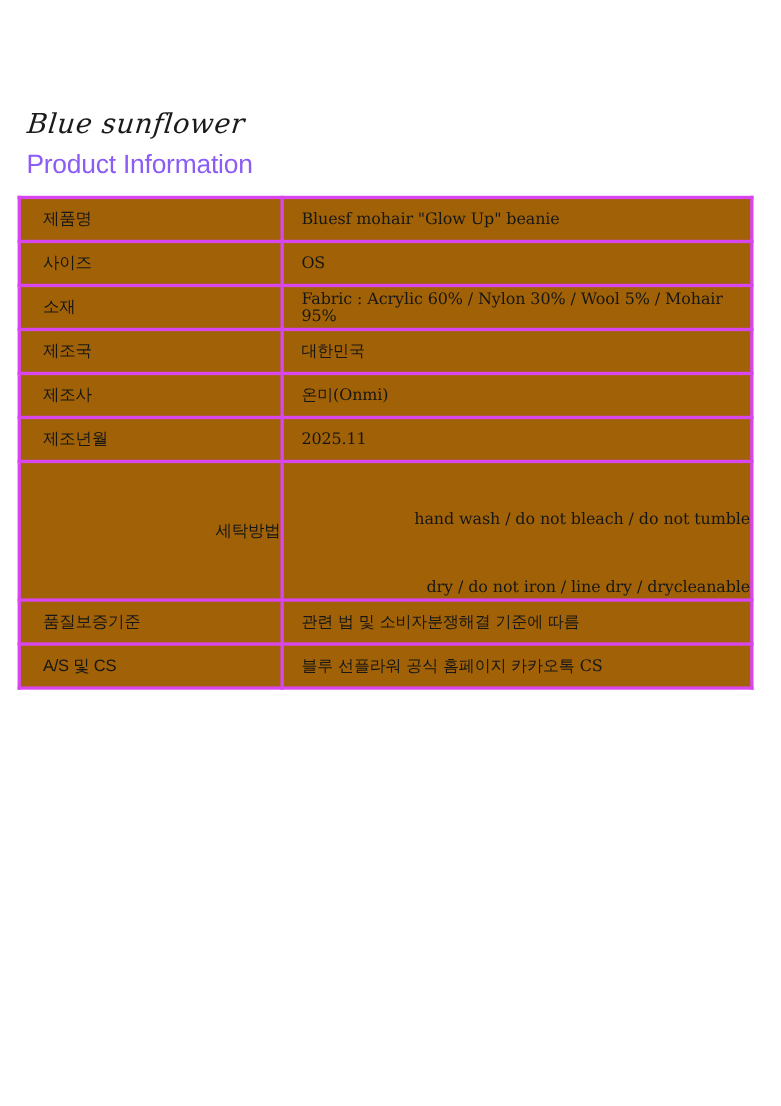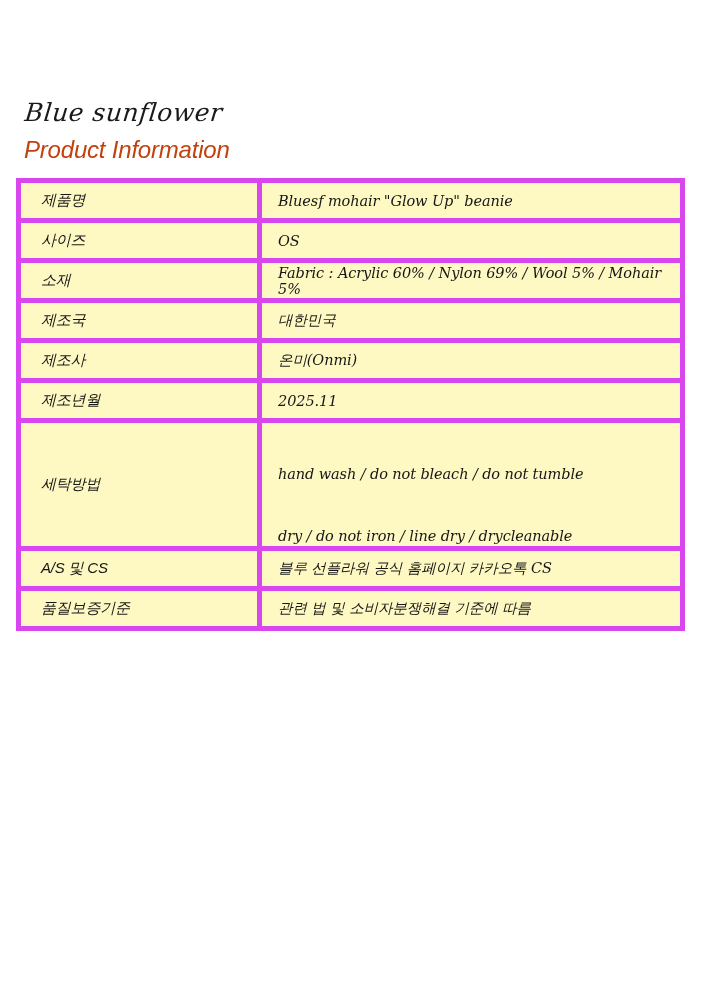--- a/index.html
+++ b/index.html
@@ -33,39 +33,37 @@
     color: #1a1a1a;
     white-space: nowrap;
     transform: skewX(-6deg);
   }
   .doc-title {
     position: absolute;
     left: 24px;
     top: 136px;
     font-family: "Liberation Sans", sans-serif;
     font-size: 24px;
-    color: #c2410c;
+    color: #8b5cf6;
     letter-spacing: -0.2px;
     white-space: nowrap;
-    font-style: italic;
   }
   .info-table {
     position: absolute;
     left: 16px;
     top: 178px;
     width: 669px;
     border-collapse: collapse;
     table-layout: fixed;
   }
   .info-table td {
-    border: 5px solid #d946ef;
+    border: 3px solid #d946ef;
     vertical-align: middle;
     padding: 0;
-    background: #fef9c3;
-    font-style: italic;
+    background: #a16207;
   }
   .info-table tr {
     height: 40px;
   }
   td.label-cell {
     width: 216px;
     padding-left: 20px;
     font-family: "Liberation Sans", sans-serif;
     font-size: 15px;
     color: #161616;
@@ -87,20 +85,21 @@
   .value-two-line {
     font-size: 13.5px;
     line-height: 1.35;
   }
   .value-two-line span {
     display: block;
     margin-top: 42px;
   }
   tr.tall {
     height: 42px;
+    text-align: right;
   }
 </style>
 </head>
 <body>
 
 <div class="page">
 
   <div class="brand">Blue sunflower</div>
   <div class="doc-title">Product Information</div>
 
@@ -109,21 +108,21 @@
       <tr>
         <td class="label-cell">제품명</td>
         <td class="value-cell">Bluesf mohair "Glow Up" beanie</td>
       </tr>
       <tr>
         <td class="label-cell">사이즈</td>
         <td class="value-cell value-large">OS</td>
       </tr>
       <tr>
         <td class="label-cell">소재</td>
-        <td class="value-cell value-small">Fabric : Acrylic 60% / Nylon 69% / Wool 5% / Mohair 5%</td>
+        <td class="value-cell value-small">Fabric : Acrylic 60% / Nylon 30% / Wool 5% / Mohair 95%</td>
       </tr>
       <tr>
         <td class="label-cell">제조국</td>
         <td class="value-cell">대한민국</td>
       </tr>
       <tr>
         <td class="label-cell">제조사</td>
         <td class="value-cell">온미(Onmi)</td>
       </tr>
       <tr>
@@ -131,23 +130,23 @@
         <td class="value-cell value-large">2025.11</td>
       </tr>
       <tr class="tall">
         <td class="label-cell">세탁방법</td>
         <td class="value-cell value-two-line">
           <span>hand wash / do not bleach / do not tumble</span>
           <span>dry / do not iron / line dry / drycleanable</span>
         </td>
       </tr>
       <tr>
+        <td class="label-cell">품질보증기준</td>
+        <td class="value-cell">관련 법 및 소비자분쟁해결 기준에 따름</td>
+      </tr>
+      <tr>
         <td class="label-cell">A/S 및 CS</td>
         <td class="value-cell">블루 선플라워 공식 홈페이지 카카오톡 CS</td>
-      </tr>
-      <tr>
-        <td class="label-cell">품질보증기준</td>
-        <td class="value-cell">관련 법 및 소비자분쟁해결 기준에 따름</td>
       </tr>
     </tbody>
   </table>
 
 </div>
 
 </body></html>

